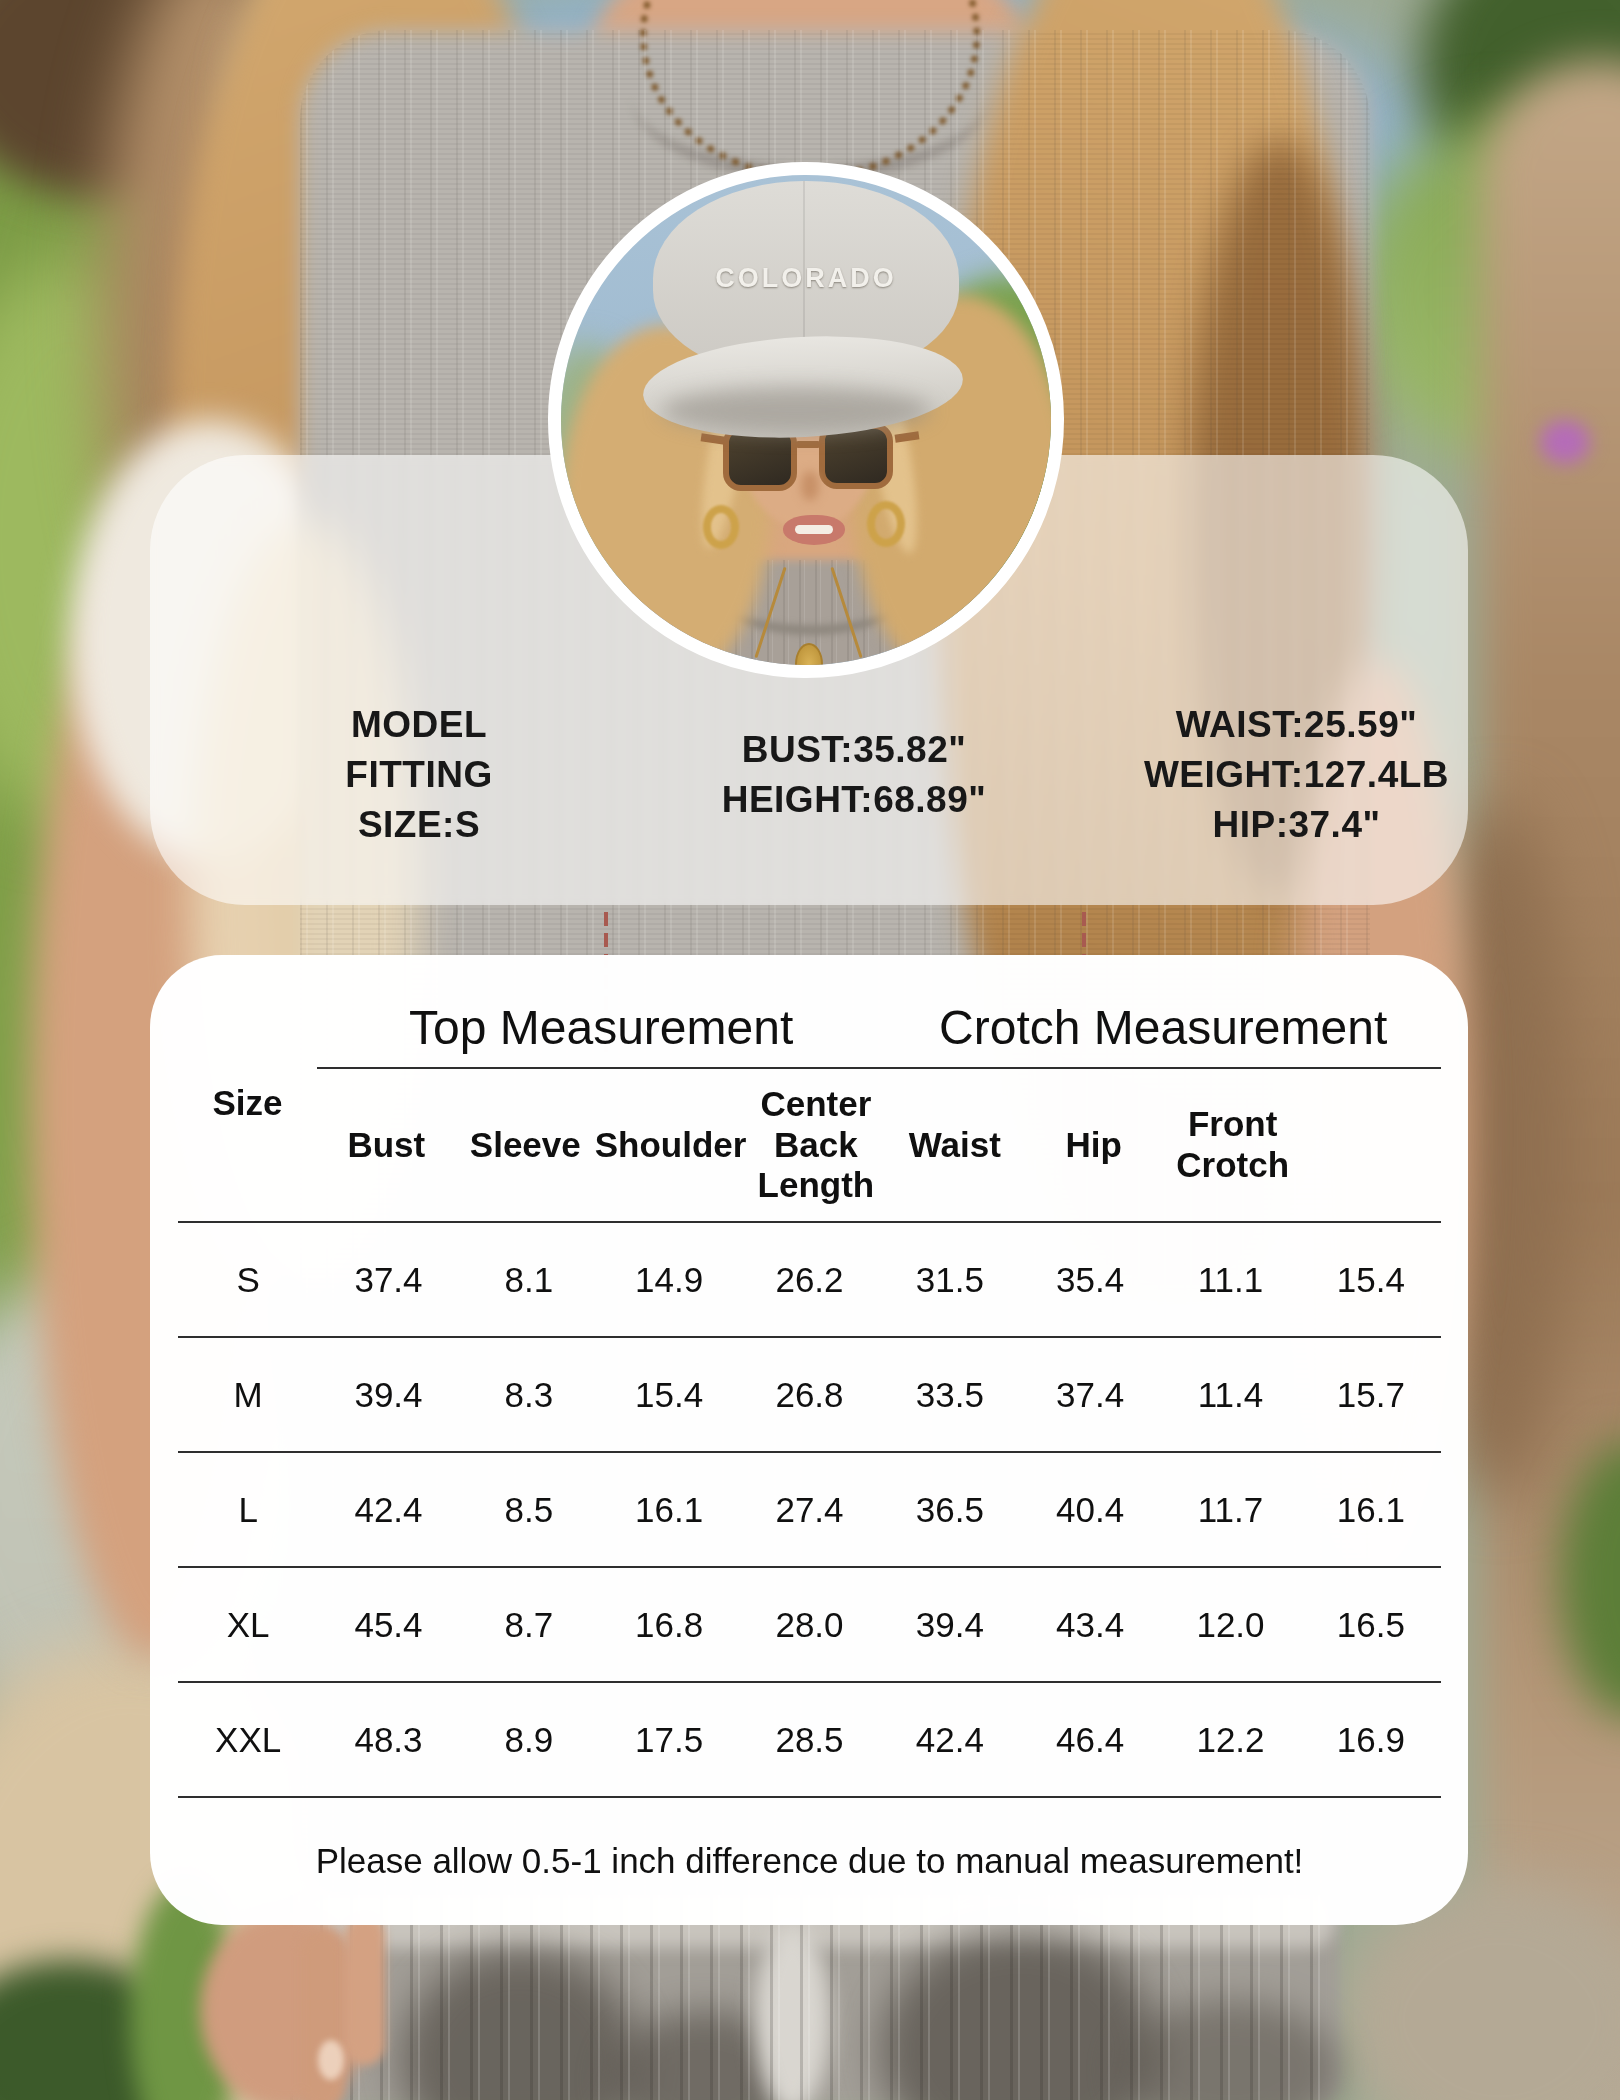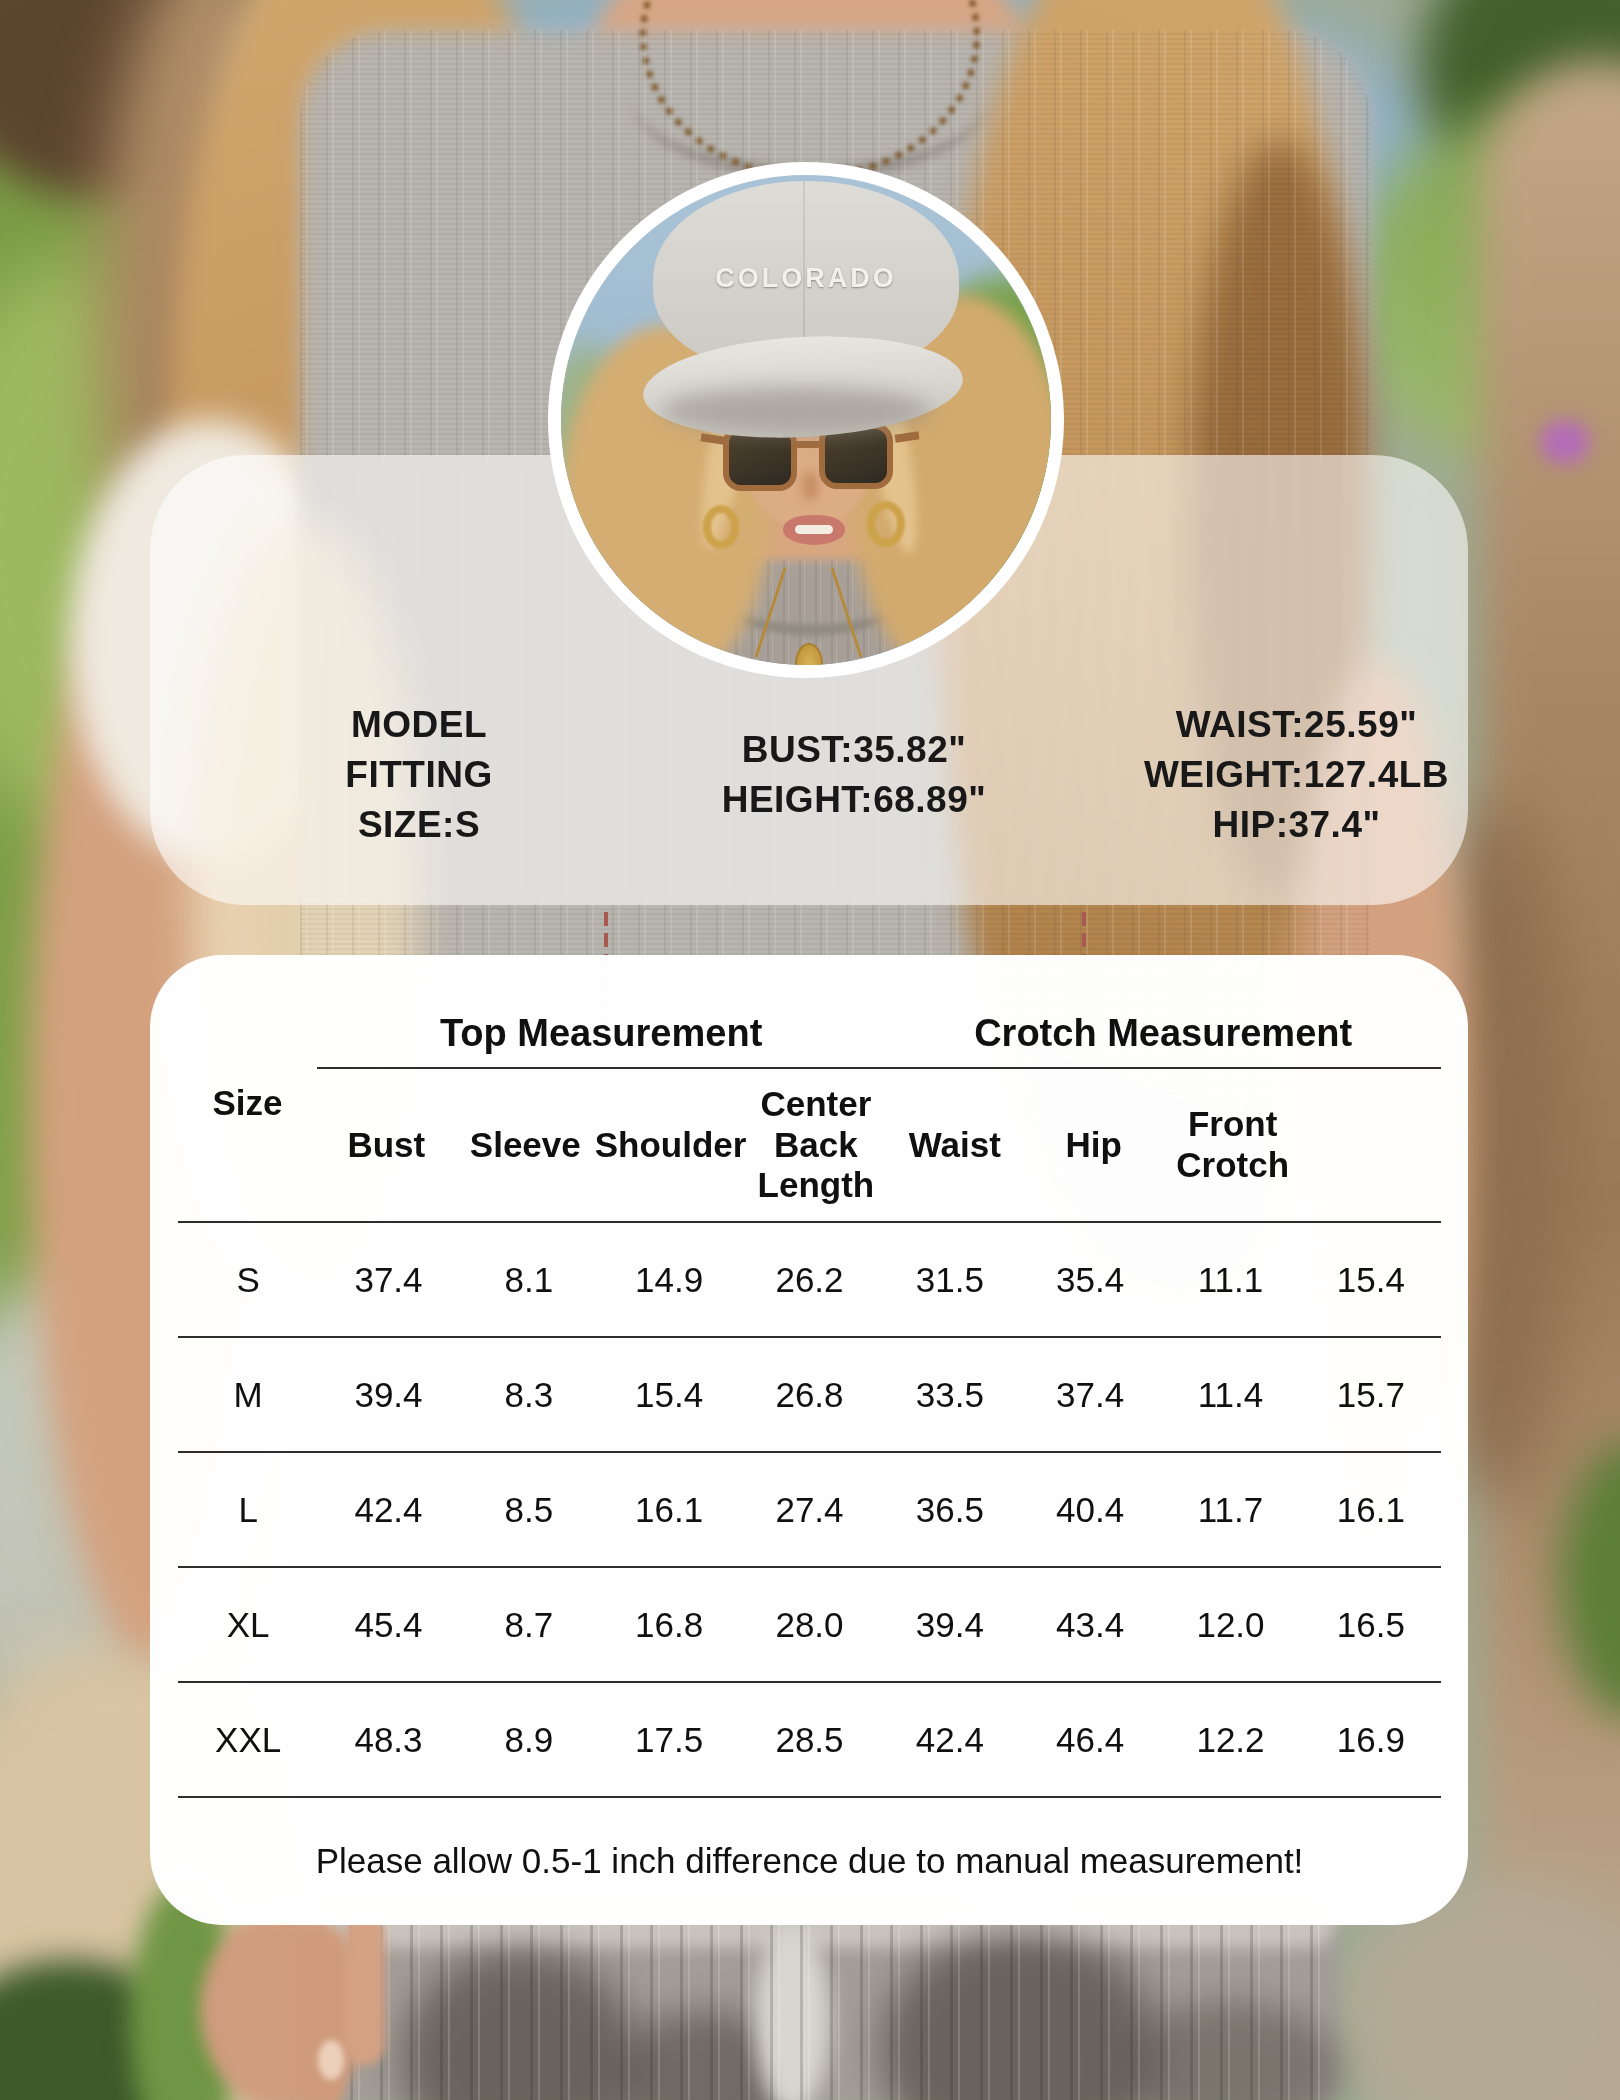--- a/index.html
+++ b/index.html
@@ -119,21 +119,21 @@
   #bdash1{left:410px;} #bdash2{left:888px;}
 
   
   .card{position:absolute;left:150px;top:955px;width:1318px;height:970px;border-radius:72px;
     background:rgba(255,255,255,.99);padding:30px 27px 0 28px;z-index:4;color:#101010;}
   .thead{display:grid;grid-template-columns:repeat(9,1fr);grid-template-rows:84px 152px;
     border-bottom:2px solid var(--line,#2e2e2e);}
   .size-head{grid-row:1/3;grid-column:1;display:flex;align-items:center;justify-content:center;
     font-weight:bold;font-size:35px;}
   .gcell{grid-row:1;display:flex;align-items:flex-end;justify-content:center;padding-bottom:12px;
-    border-bottom:2px solid var(--line,#2e2e2e);font-weight:bold;font-size:38px;white-space:nowrap;}
+    border-bottom:2px solid var(--line,#2e2e2e);font-weight:normal;font-size:48px;white-space:nowrap;}
   #g-top{grid-column:2/6;} #g-shorts{grid-column:6/10;}
   .hcell{grid-row:2;display:flex;align-items:center;justify-content:center;text-align:center;
     font-weight:bold;font-size:35px;line-height:1.16;}
   .hc1{grid-column:2}.hc2{grid-column:3}.hc3{grid-column:4}.hc4{grid-column:5}
   .hc5{grid-column:6}.hc6{grid-column:7}.hc7{grid-column:8}.hc8{grid-column:9}
   .trow{display:grid;grid-template-columns:repeat(9,1fr);height:115px;align-items:center;
     border-bottom:2px solid var(--line,#2e2e2e);font-size:35px;}
   .trow div{display:flex;justify-content:center;}
   .tfoot{height:126px;display:flex;align-items:center;justify-content:center;font-size:35px;}
 </style>

